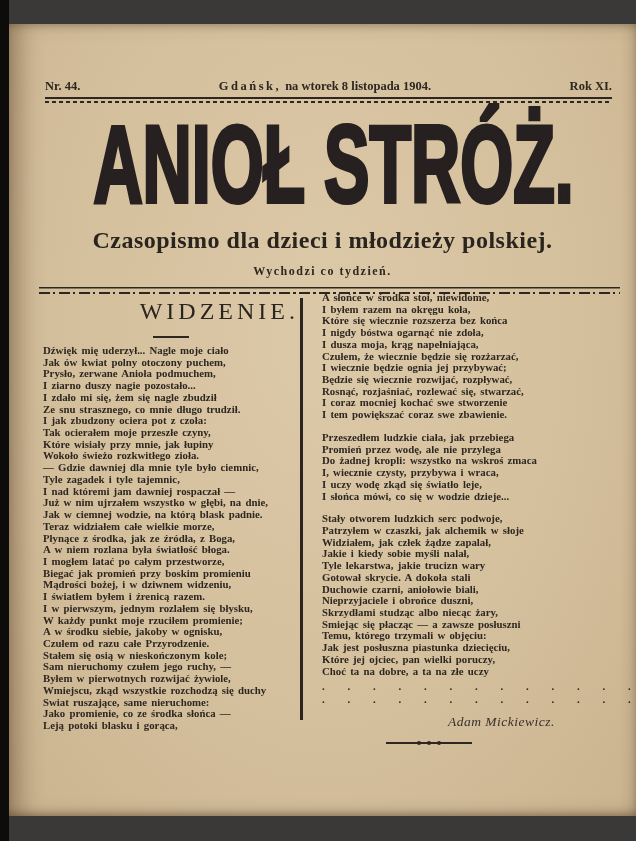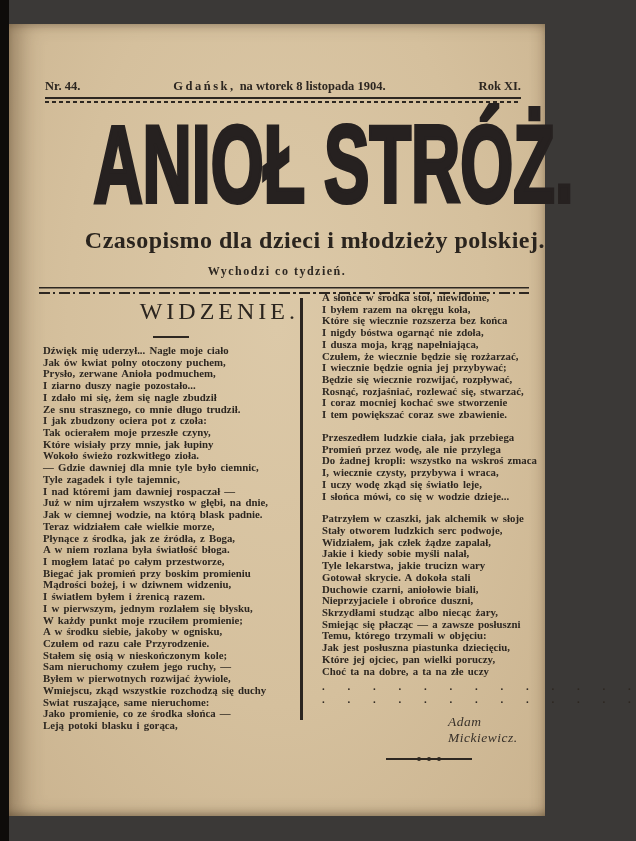--- a/index.html
+++ b/index.html
@@ -3,21 +3,21 @@
 <meta charset="utf-8">
 <style>
   html,body{margin:0;padding:0;}
   body{
     width:636px;height:841px;overflow:hidden;position:relative;
     background:#3b3937;
     font-family:"Liberation Serif", serif;
   }
   .edge-strip{position:absolute;left:0;top:0;width:9px;height:841px;background:#0e0c0a;}
   .paper{
-    position:absolute;left:9px;top:24px;width:536px;height:792px;
+    position:absolute;left:9px;top:24px;width:627px;height:792px;
     background:radial-gradient(ellipse at 50% 38%, #dcc9a8 0%, #d5c09d 55%, #cab38f 100%);
     box-shadow:inset 18px 0 26px -10px rgba(62,40,18,0.45),
                inset -10px 0 14px -8px rgba(62,40,18,0.28),
                inset 0 -8px 10px -6px rgba(40,28,12,0.35),
                inset 0 6px 8px -5px rgba(40,28,12,0.25);
     color:#2d2721;
   }
   
   .hdr{
     position:absolute;top:55px;left:36px;right:24px;
@@ -35,21 +35,21 @@
   .masthead{position:absolute;top:84px;left:0;right:11px;text-align:center;}
   .masthead span{
     display:inline-block;
     font-family:"Liberation Sans", sans-serif;
     font-weight:bold;font-size:92px;line-height:1.05;
     color:#262120;-webkit-text-stroke:3.5px #262120;
     transform:scale(0.74,1.18);transform-origin:center top;
     white-space:nowrap;
   }
   .subtitle{
-    position:absolute;top:203px;left:0;right:0;text-align:right;
+    position:absolute;top:203px;left:0;right:0;text-align:center;
     font-size:24px;font-weight:bold;letter-spacing:0.5px;color:#2a241e;
   }
   .tagline{
     position:absolute;top:240px;left:0;right:0;text-align:center;
     font-size:12px;font-weight:bold;letter-spacing:1.5px;
   }
   .chain-rule{
     position:absolute;top:263px;left:30px;right:16px;height:7px;
     background:
       linear-gradient(#2d2721,#2d2721) top/100% 1.5px no-repeat,
@@ -165,22 +165,22 @@
         </div>
       <div class="stanza">
           <div>Przeszedłem ludzkie ciała, jak przebiega</div>
           <div>Promień przez wodę, ale nie przylega</div>
           <div>Do żadnej kropli: wszystko na wskroś zmaca</div>
           <div>I, wiecznie czysty, przybywa i wraca,</div>
           <div>I uczy wodę zkąd się światło leje,</div>
           <div>I słońca mówi, co się w wodzie dzieje...</div>
         </div>
       <div class="stanza">
+          <div>Stały otworem ludzkich serc podwoje,</div>
           <div>Patrzyłem w czaszki, jak alchemik w słoje</div>
-          <div>Stały otworem ludzkich serc podwoje,</div>
           <div>Widziałem, jak człek żądze zapalał,</div>
           <div>Jakie i kiedy sobie myśli nalał,</div>
           <div>Tyle lekarstwa, jakie trucizn wary</div>
           <div>Gotował skrycie.  A dokoła stali</div>
           <div>Duchowie czarni, aniołowie biali,</div>
           <div>Nieprzyjaciele i obrońce duszni,</div>
           <div>Skrzydłami studząc albo niecąc żary,</div>
           <div>Smiejąc się płacząc — a zawsze posłuszni</div>
           <div>Temu, którego trzymali w objęciu:</div>
           <div>Jak jest posłuszna piastunka dziecięciu,</div>

